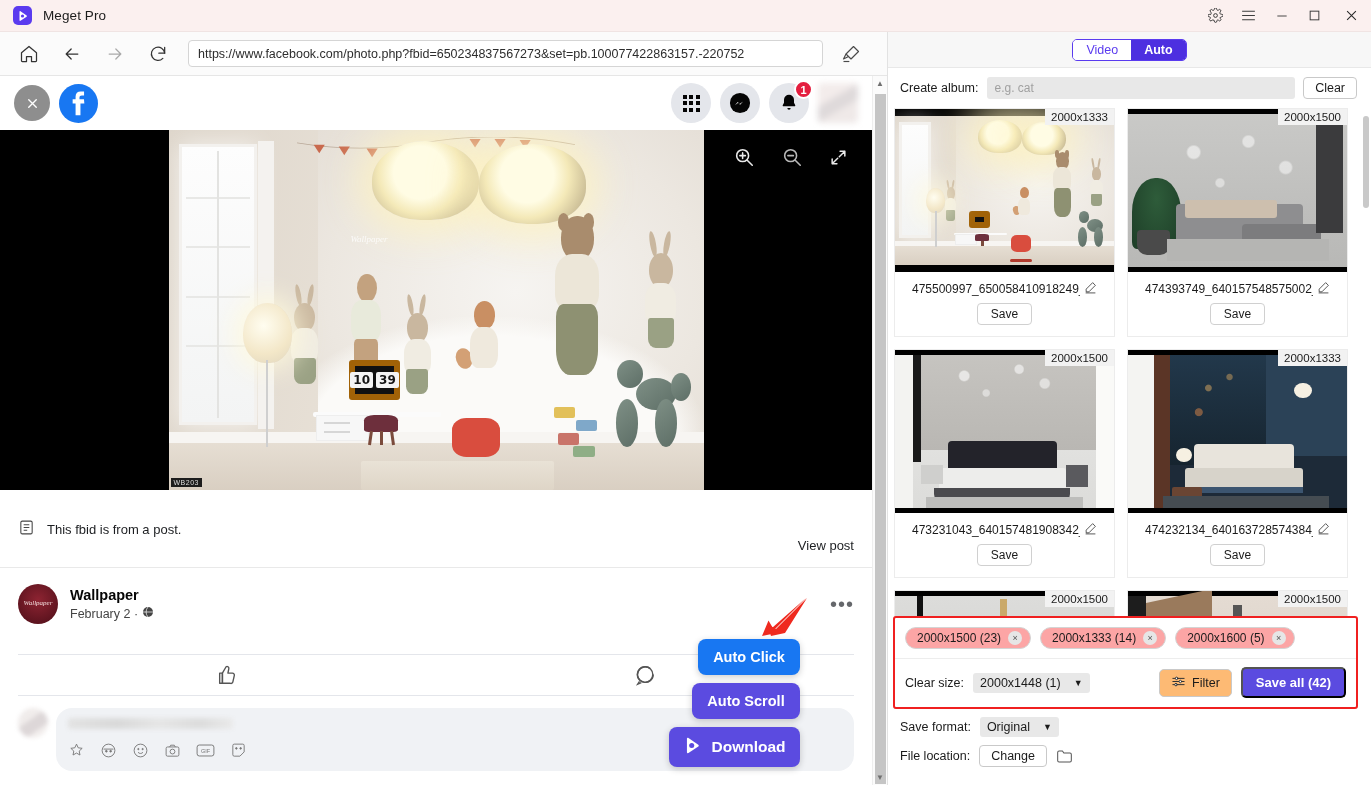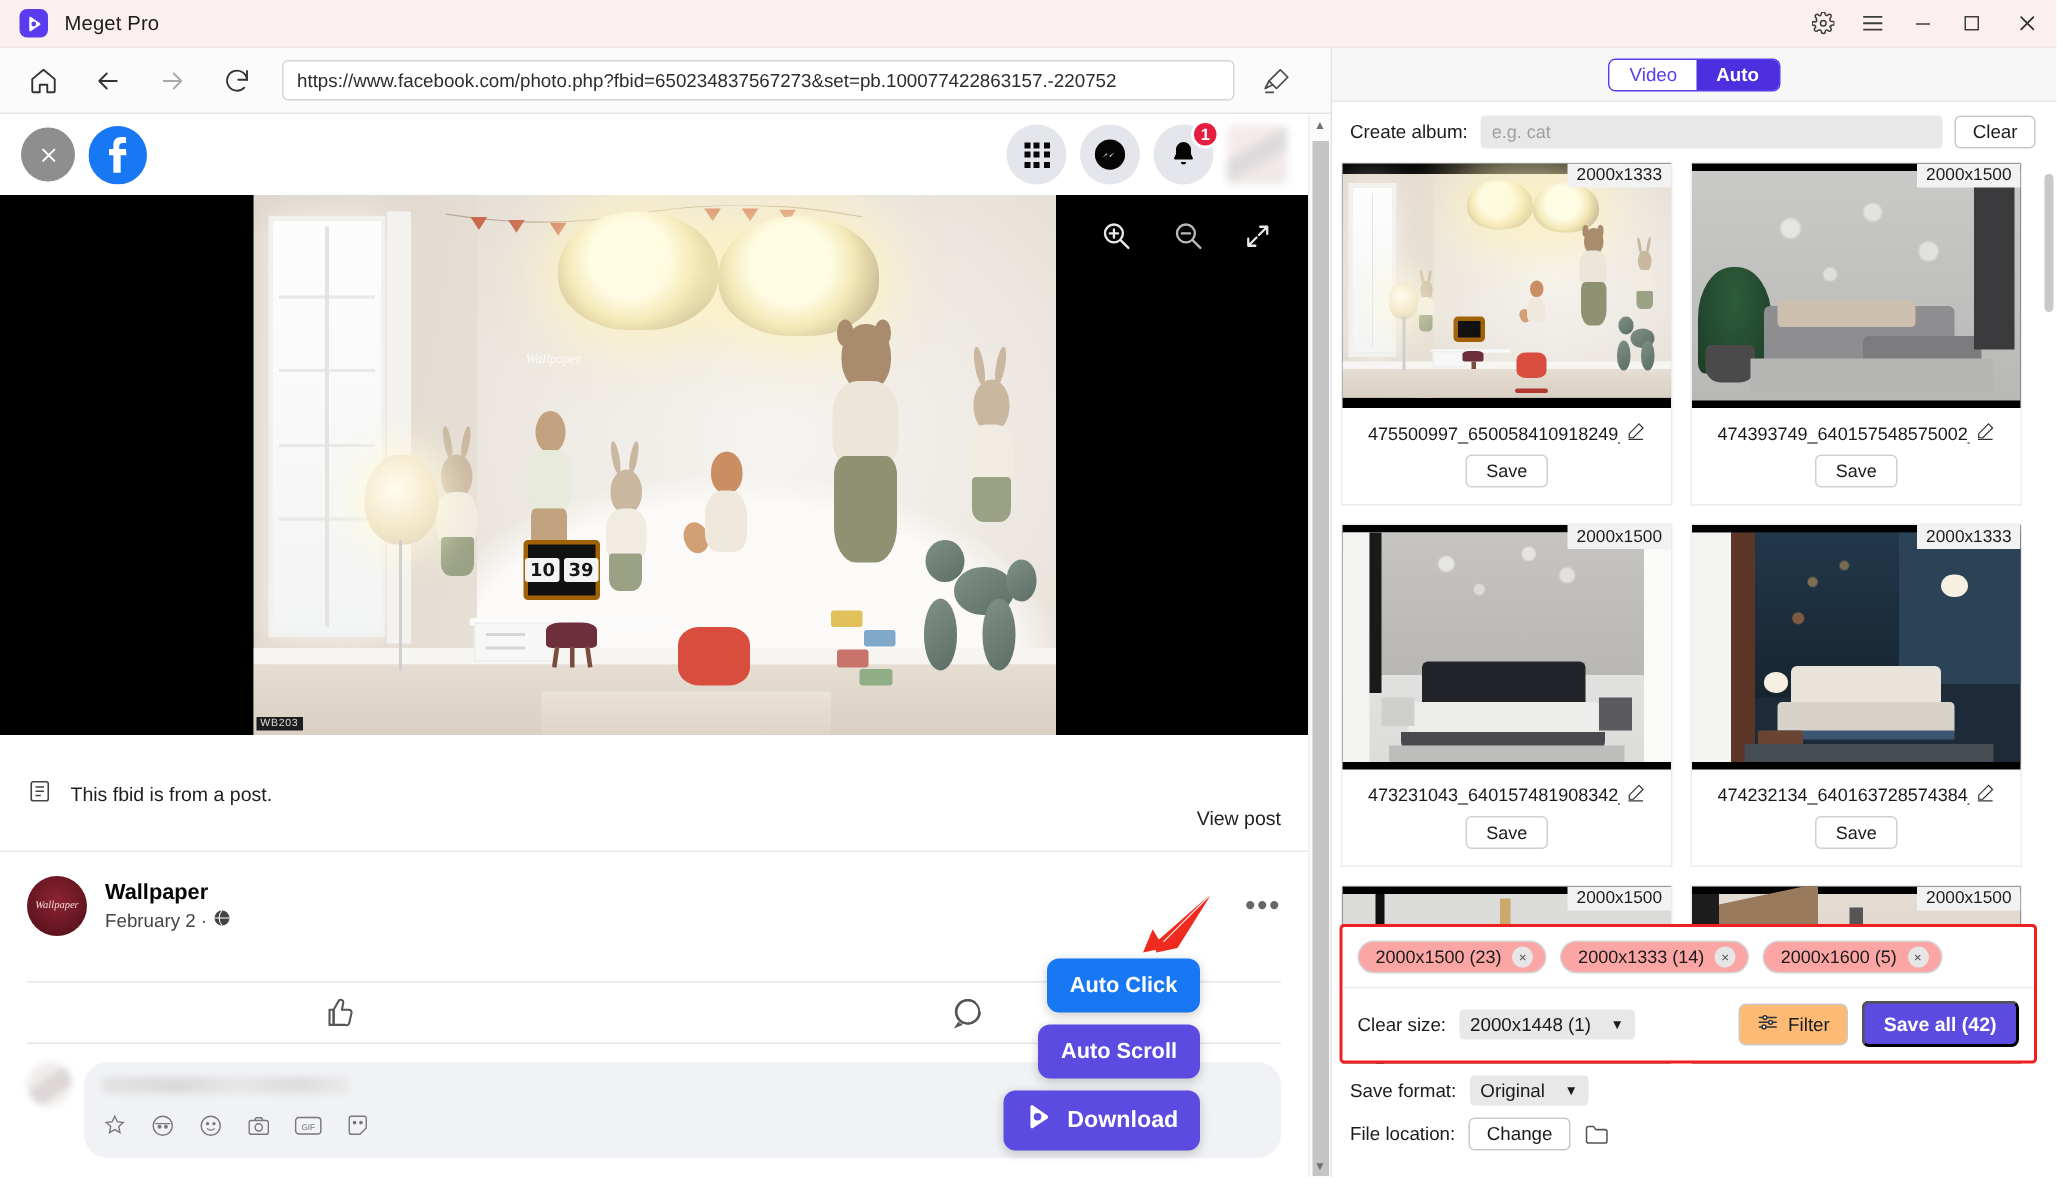--- a/index.html
+++ b/index.html
@@ -141,21 +141,21 @@
   .r1 { left: 22%; top: 46%; } .r2 { left: 43%; top: 49%; } .r3 { left: 88%; top: 32%; height:28%; width:8%;}
   .fox { left: 55%; top: 47%; width: 8%; height: 26%; }
   .fox .fh{position:absolute;left:26%;top:2%;width:50%;height:30%;border-radius:50% 50% 46% 46%;background:#c98f63;}
   .fox .fb{position:absolute;left:16%;top:30%;width:66%;height:44%;border-radius:40% 40% 30% 30%;background:#efe9dd;}
   .fox .ft{position:absolute;left:-16%;top:52%;width:38%;height:22%;border-radius:50%;background:#d3a075;transform:rotate(-18deg);}
   .deer { left: 33%; top: 40%; width: 8%; height: 30%; }
   .deer .dh{position:absolute;left:28%;top:0;width:46%;height:26%;border-radius:50%;background:#c3a27f;}
   .deer .db{position:absolute;left:14%;top:24%;width:70%;height:40%;border-radius:36%;background:#e8eadb;}
   .deer .dl{position:absolute;left:22%;top:60%;width:56%;height:40%;background:#c3a27f;border-radius:12%;}
   .desk { position: absolute; left: 27%; bottom: 12%; width: 24%; height: 28%; }
-  .monitor { position:absolute; left:28%; bottom:46%; width:40%; height:40%; background:#111; border:3px solid #a16207; border-radius:3px;
+  .monitor { position:absolute; left:28%; bottom:46%; width:40%; height:40%; background:#111; border:6px solid #a16207; border-radius:3px;
              display:flex;align-items:center;justify-content:center; }
   .clockdig { display:flex; gap:3px; }
   .clockdig span { background:#f4f4f4; color:#151515; font-size:12px; font-weight:700; padding:1px 3px; border-radius:2px; font-family:"DejaVu Sans", sans-serif; }
   .desktop-top{position:absolute;left:0;bottom:30%;width:100%;height:5%;background:#fbfbfb;border-radius:2px;}
   .drawers{position:absolute;left:2%;bottom:6%;width:42%;height:26%;background:#f7f7f7;border:1px solid #eee;}
   .drawers i{position:absolute;left:14%;width:50%;height:2px;background:#d6d6d6;}
   .chair{position:absolute;left:40%;bottom:2%;width:26%;height:30%;}
   .chair .seat{position:absolute;left:0;top:0;width:100%;height:58%;border-radius:30% 30% 14% 14%;background:#6d2f3c;}
   .chair .leg{position:absolute;bottom:0;width:3px;height:45%;background:#7b4b3c;}
   .floorlamp{position:absolute;left:14%;bottom:12%;width:9%;height:40%;}

